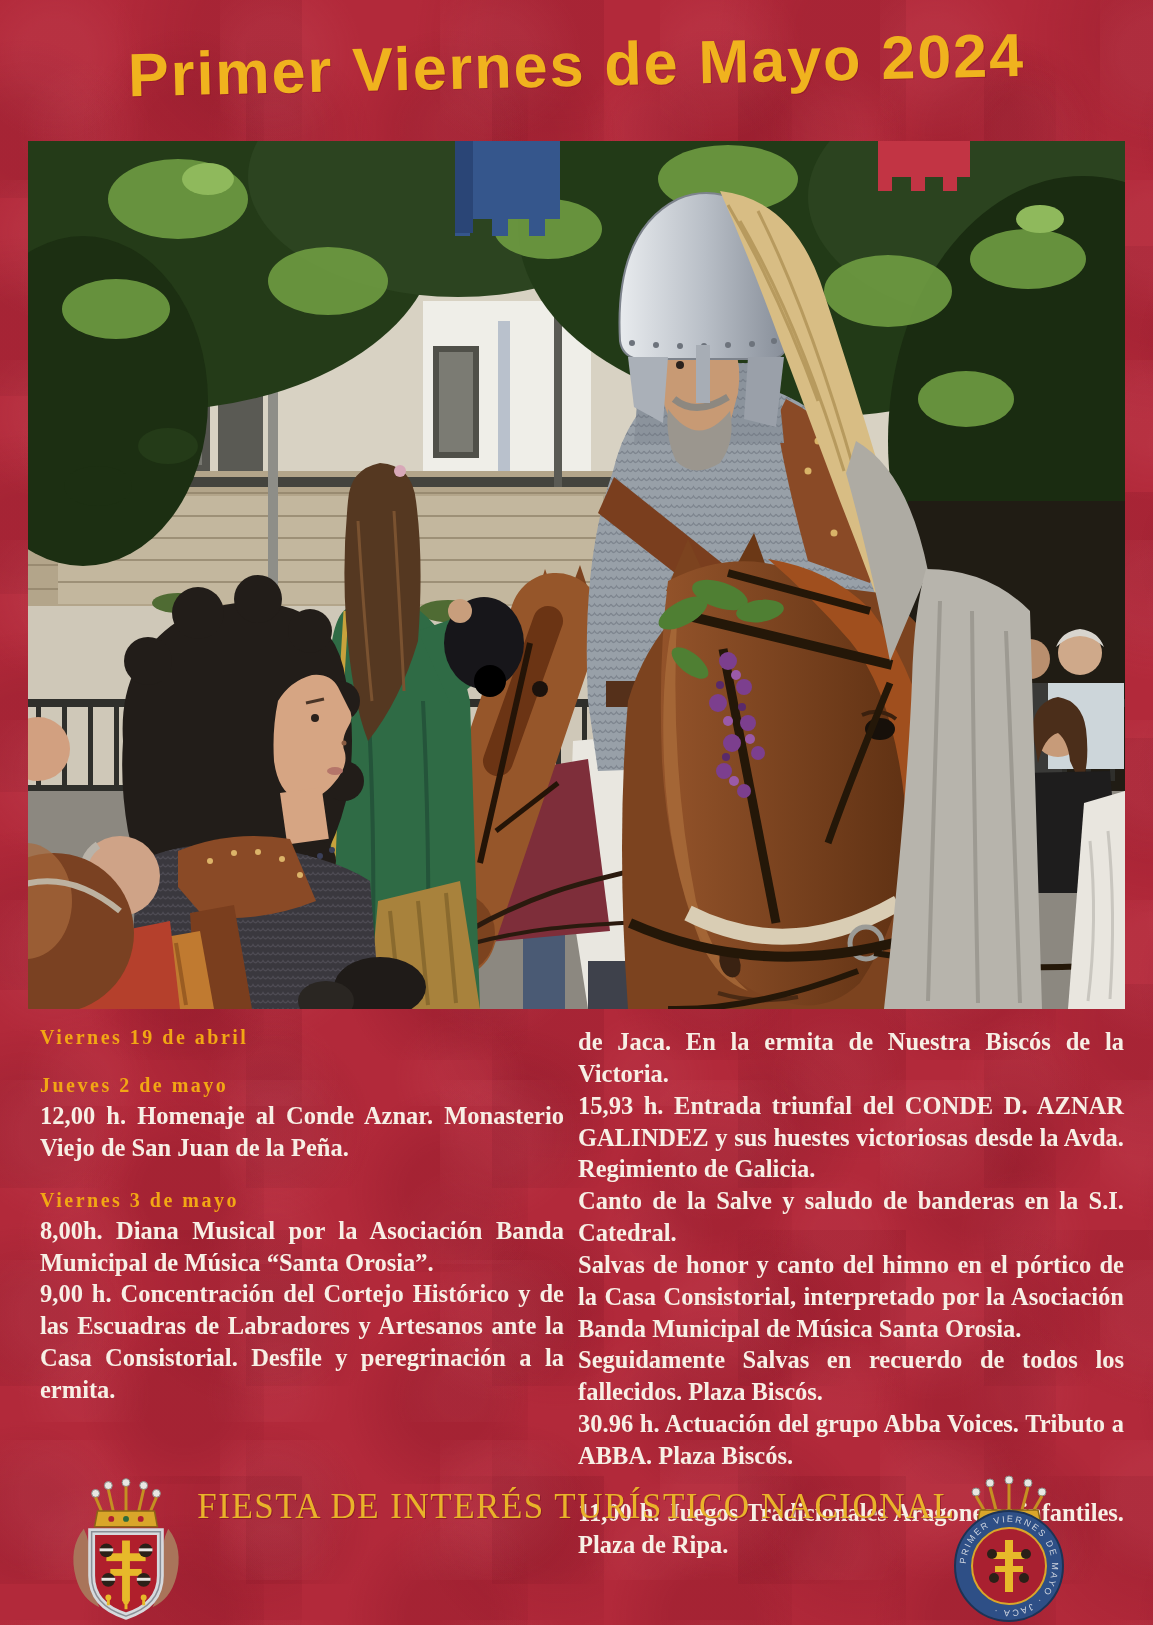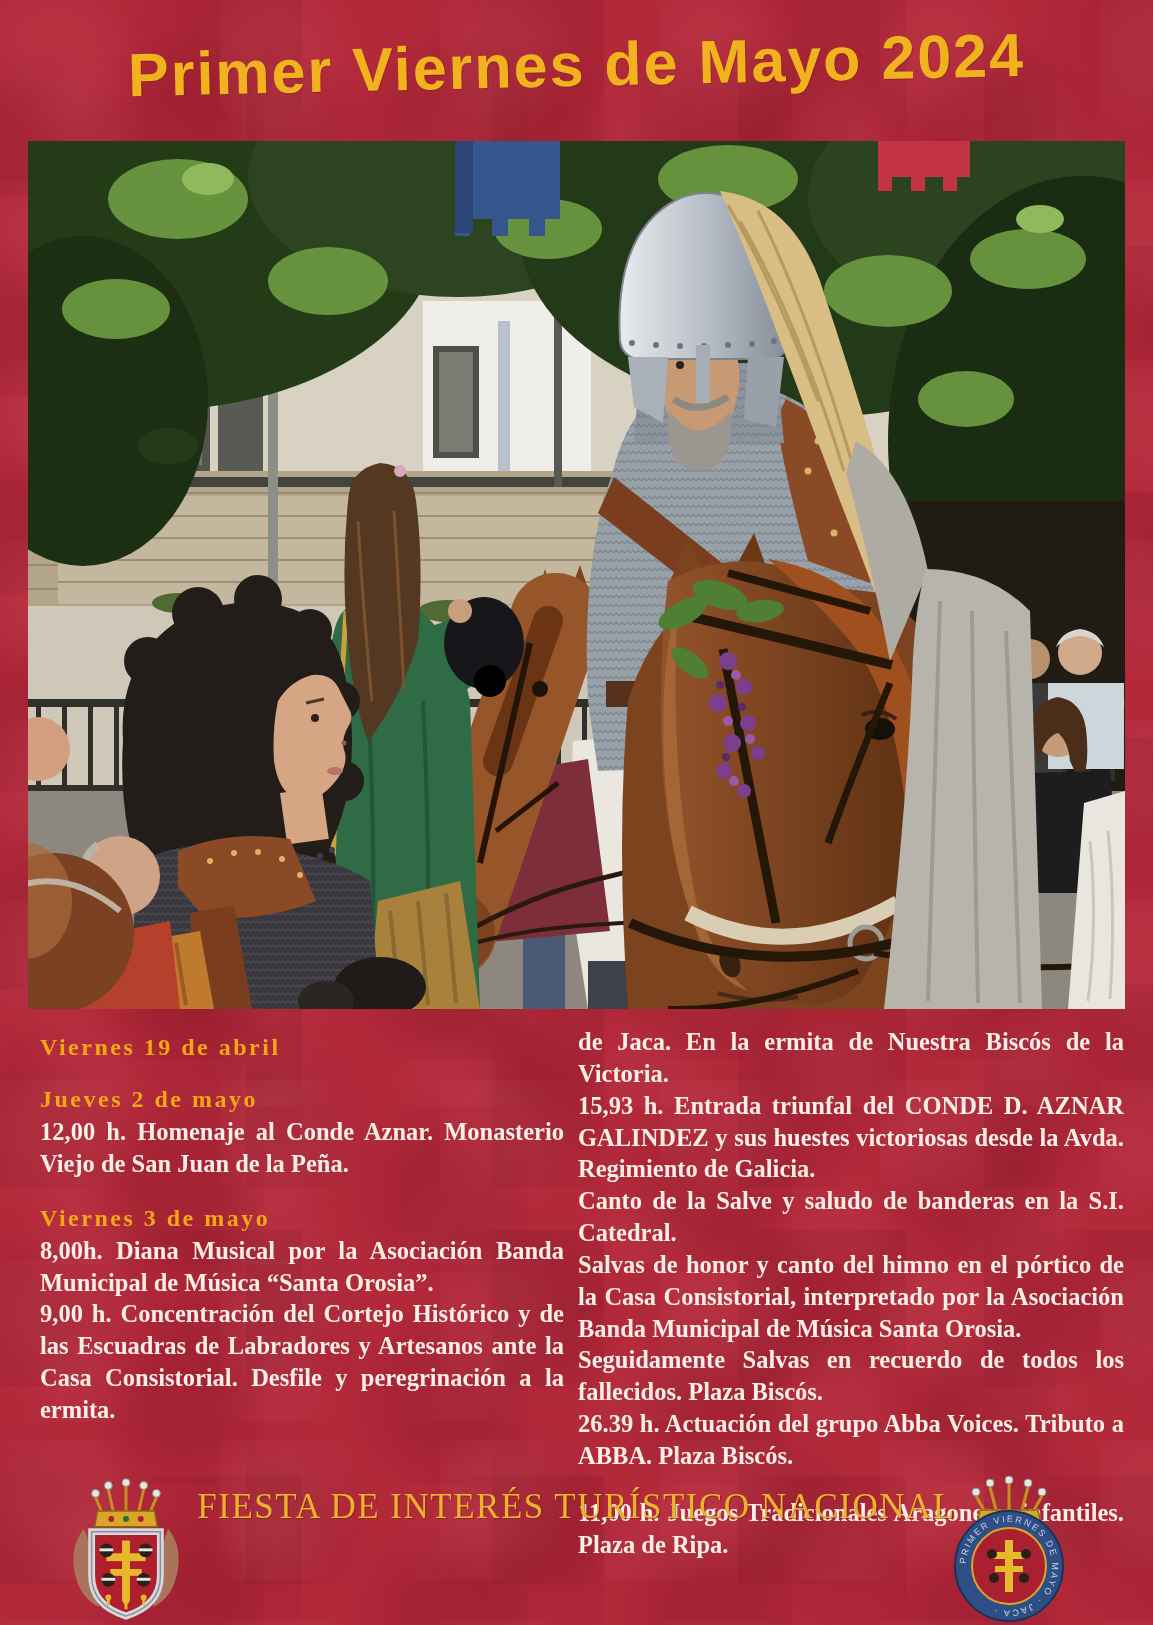--- a/index.html
+++ b/index.html
@@ -23,21 +23,21 @@
     text-shadow:1px 1px 0 rgba(130,20,30,.4);
   }
   .photo{position:absolute;left:28px;top:141px;width:1097px;height:868px;background:#cfc8b8;}
   .photo svg{display:block;width:100%;height:100%;}
   .columns{position:absolute;top:1026px;left:0;width:1153px;color:#f7efe5;}
   .col{position:absolute;top:0;}
   .col-left{left:40px;width:524px;}
   .col-right{left:578px;width:546px;}
   .sec{margin:0 0 25px 0;}
   .sec h3{
-    margin:8px 0 3px 0;font-size:24px;font-weight:700;letter-spacing:2.5px;
+    margin:0 0 3px 0;font-size:20px;font-weight:700;letter-spacing:2.5px;
     color:#f2a714;
   }
   .sec p{
     margin:0;font-size:24.5px;line-height:1.30;font-weight:700;
     text-align:justify;
   }
   .footer-label{
     position:absolute;top:1487px;left:0;width:100%;text-align:center;
     font-size:35px;font-weight:400;letter-spacing:1.5px;color:#e9b32a;
     text-shadow:1px 1px 0 rgba(120,15,28,.5);
@@ -432,21 +432,21 @@
 
       </div>
     </div>
     <div class="col col-right">
       <div class="sec">
         <p>de Jaca. En la ermita de Nuestra Biscós de la Victoria.</p>
         <p>15,93 h. Entrada triunfal del CONDE D. AZNAR GALINDEZ y sus huestes victoriosas desde la Avda. Regimiento de Galicia.</p>
         <p>Canto de la Salve y saludo de banderas en la S.I. Catedral.</p>
         <p>Salvas de honor y canto del himno en el pórtico de la Casa Consistorial, interpretado por la Asociación Banda Municipal de Música Santa Orosia.</p>
         <p>Seguidamente Salvas en recuerdo de todos los fallecidos. Plaza Biscós.</p>
-        <p>26.39 h. Actuación del grupo Abba Voices. Tributo a ABBA. Plaza Biscós.</p>
+        <p>30.96 h. Actuación del grupo Abba Voices. Tributo a ABBA. Plaza Biscós.</p>
       </div>
       <div class="sec">
         <p>11,00 h. Juegos Tradicionales Aragoneses infantiles. Plaza de Ripa.</p>
 
       </div>
     </div>
   </div>
 
   <div class="emblem emblem-left">
     <svg viewBox="0 0 130 165">

